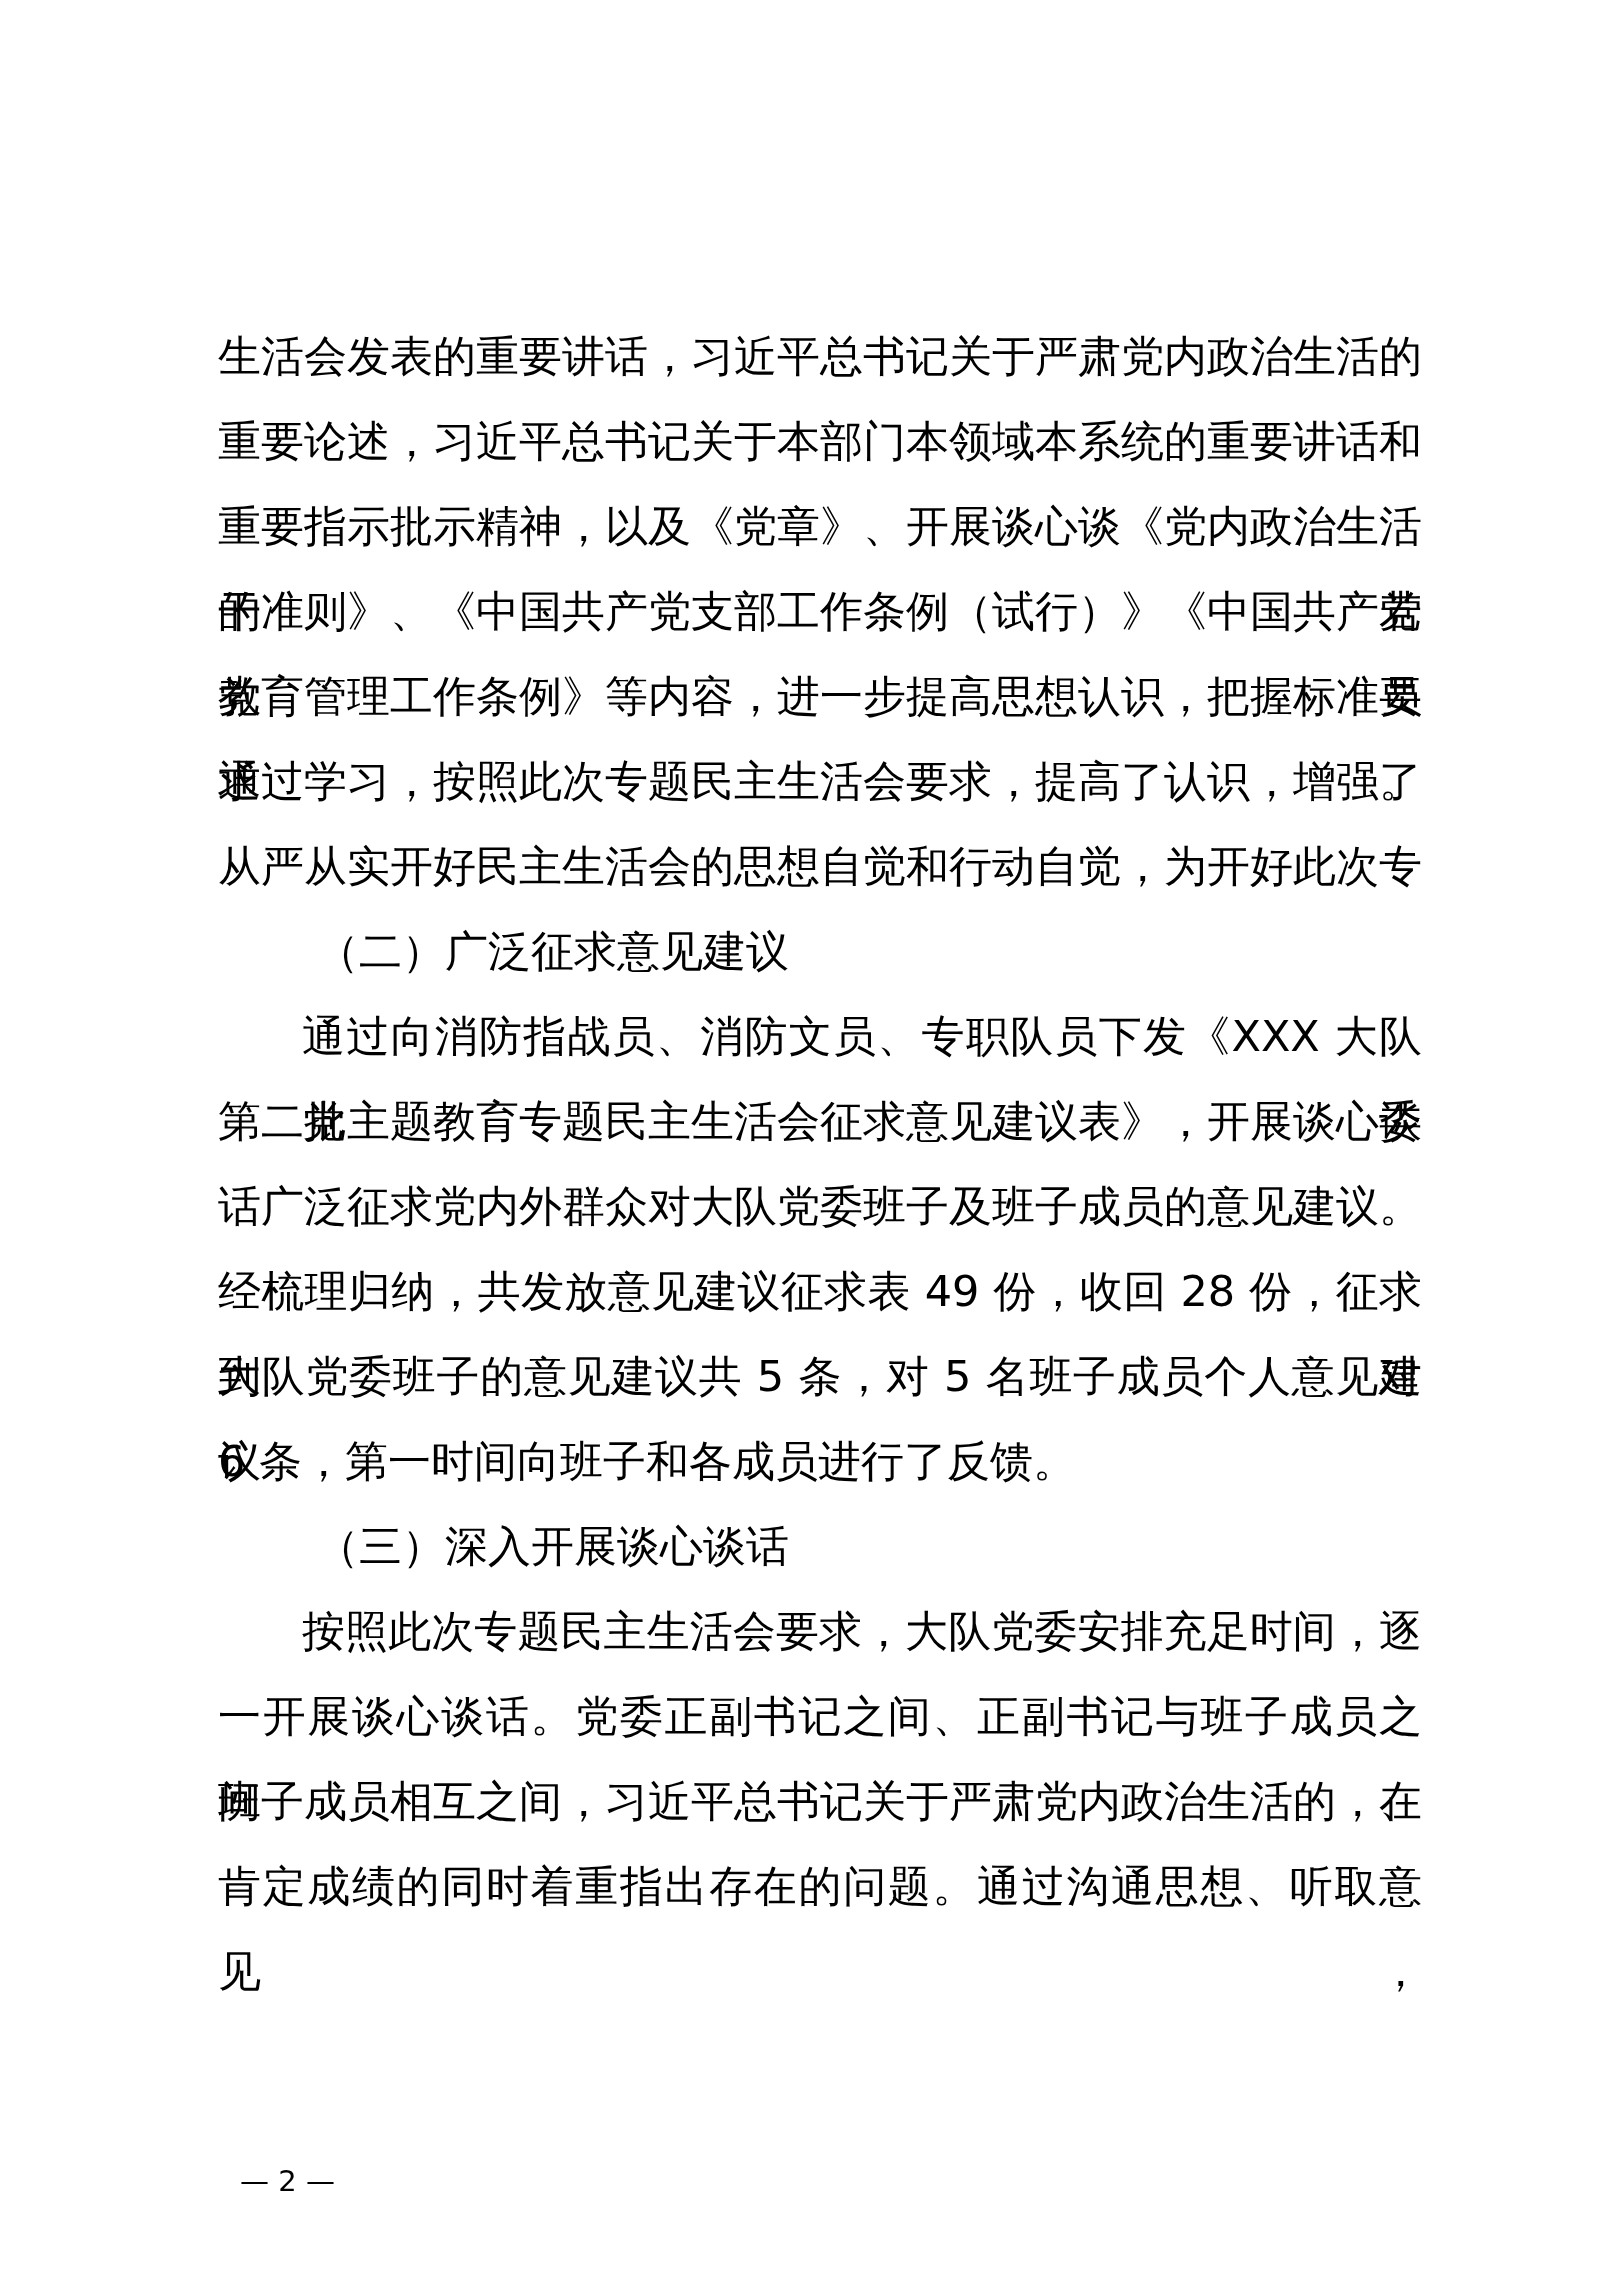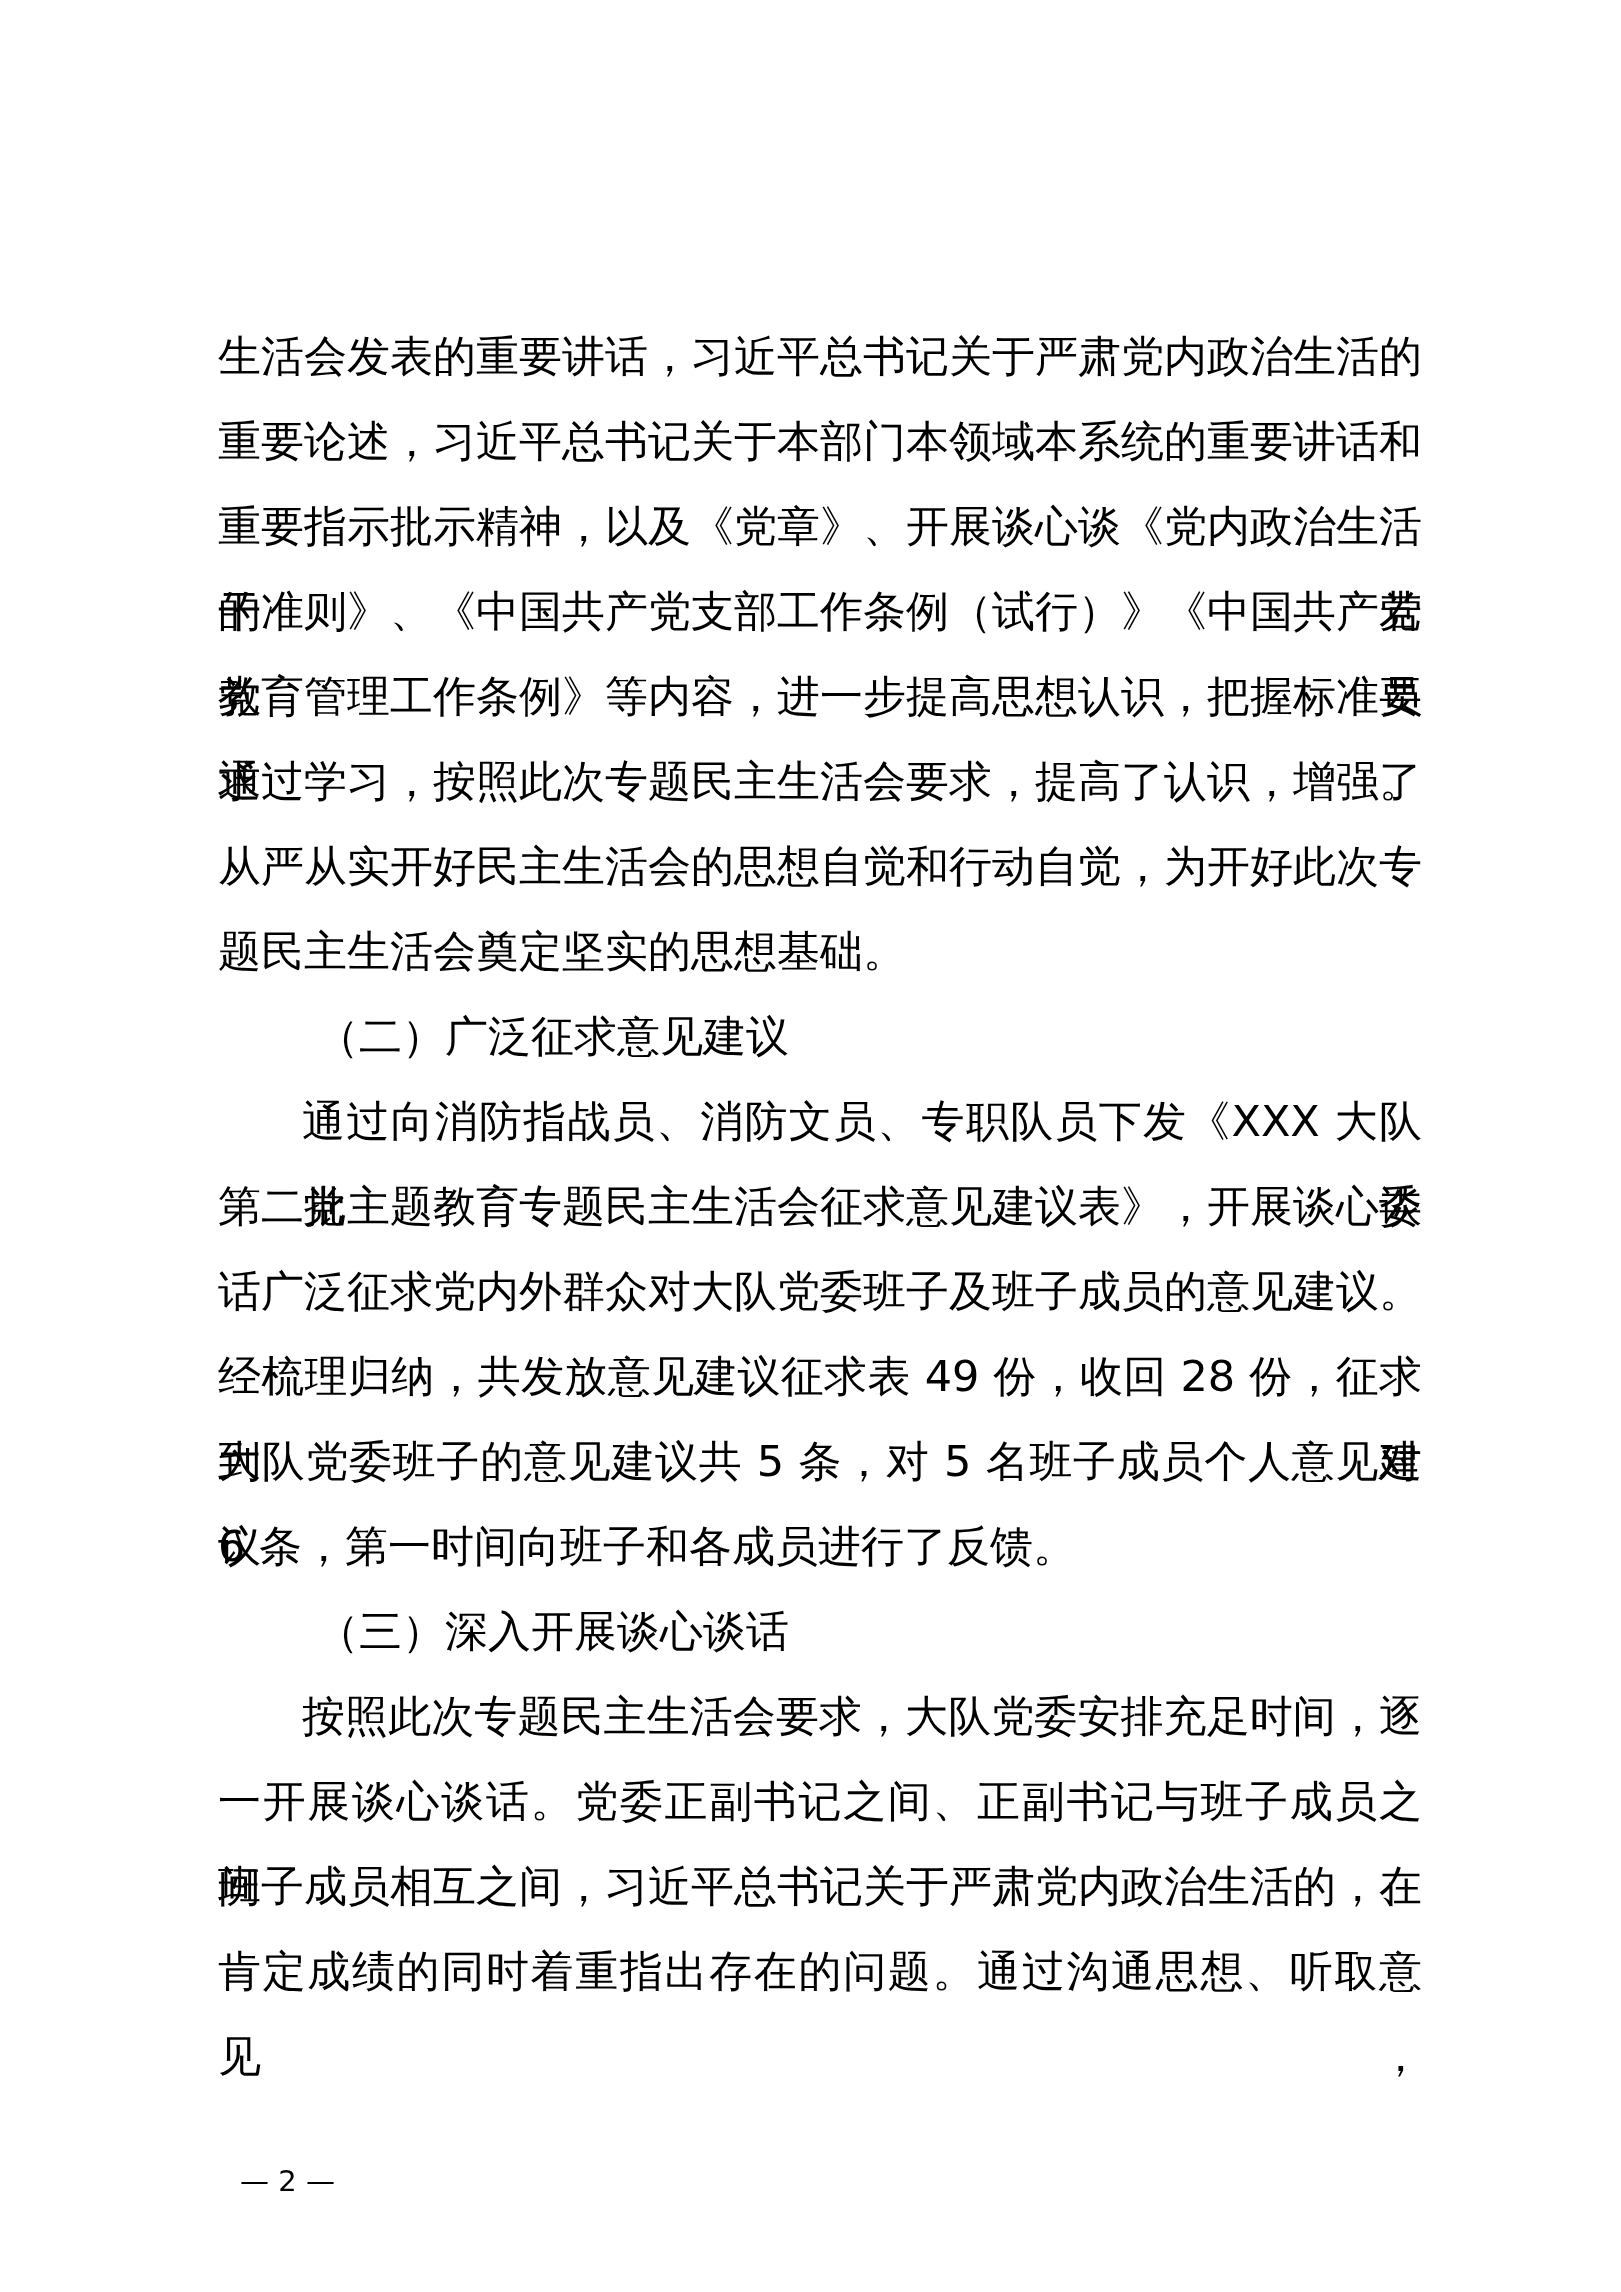--- a/index.html
+++ b/index.html
@@ -29,21 +29,20 @@
 
 <div class="page">
   <div class="body-text">
     <span class="line justify">生活会发表的重要讲话，习近平总书记关于严肃党内政治生活的</span>
     <span class="line justify">重要论述，习近平总书记关于本部门本领域本系统的重要讲话和</span>
     <span class="line justify">重要指示批示精神，以及《党章》、开展谈心谈《党内政治生活的若</span>
     <span class="line justify">干准则》、《中国共产党支部工作条例（试行）》《中国共产党党员</span>
     <span class="line justify">教育管理工作条例》等内容，进一步提高思想认识，把握标准要求。</span>
     <span class="line justify">通过学习，按照此次专题民主生活会要求，提高了认识，增强了</span>
     <span class="line justify">从严从实开好民主生活会的思想自觉和行动自觉，为开好此次专</span>
-    <span class="line">题民主生活会奠定坚实的思想基础。</span>
 
     <span class="line indent-heading">（二）广泛征求意见建议</span>
     <span class="line justify indent-para">通过向消防指战员、消防文员、专职队员下发《XXX 大队党委</span>
     <span class="line justify">第二批主题教育专题民主生活会征求意见建议表》，开展谈心谈</span>
     <span class="line justify">话广泛征求党内外群众对大队党委班子及班子成员的意见建议。</span>
     <span class="line justify">经梳理归纳，共发放意见建议征求表 49 份，收回 28 份，征求到对</span>
     <span class="line justify">大队党委班子的意见建议共 5 条，对 5 名班子成员个人意见建议</span>
     <span class="line">6 条，第一时间向班子和各成员进行了反馈。</span>
 
     <span class="line indent-heading">（三）深入开展谈心谈话</span>

